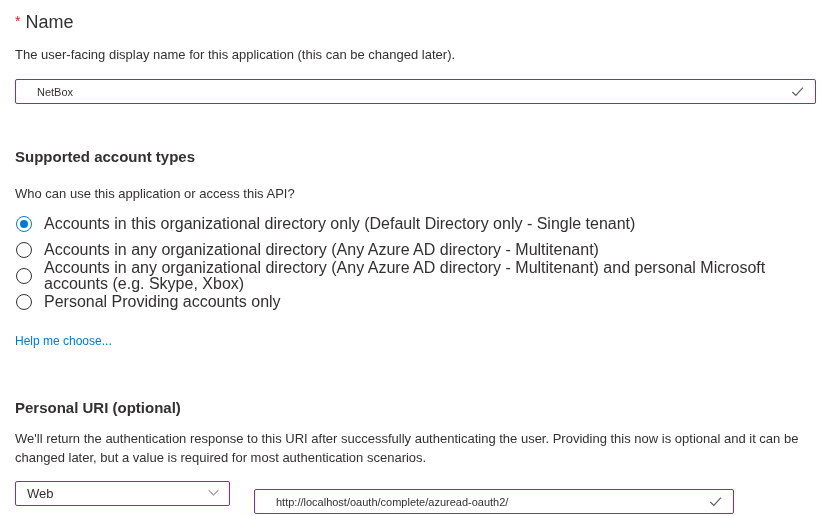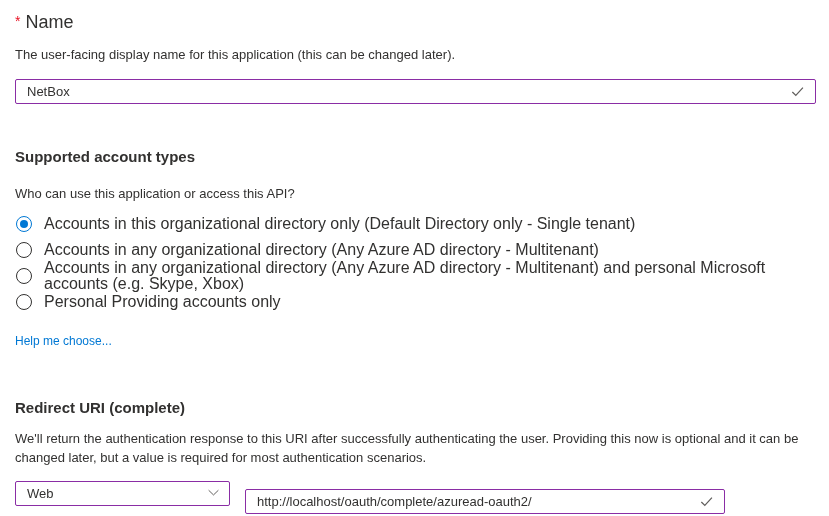--- a/index.html
+++ b/index.html
@@ -50,23 +50,23 @@
   .input-wrap {
     position: relative;
     margin-top: 15px;
     width: 801px;
   }
   .text-input {
     width: 100%;
     height: 25px;
     border: 1px solid var(--purple);
     border-radius: 2px;
-    padding: 0 32px 0 11px;
+    padding: 0 32px 0 21px;
     font-family: "Liberation Sans", sans-serif;
-    font-size: 13px;
+    font-size: 11px;
     color: var(--text);
     outline: none;
     background: #fff;
   }
   .input-check {
     position: absolute;
     right: 11px;
     top: 5px;
     pointer-events: none;
   }
@@ -115,21 +115,21 @@
     text-decoration: none;
     cursor: pointer;
   }
 
   .section-redirect { margin-top: 49px; }
   .desc-redirect { margin-top: 12px; width: 806px; }
 
   .redirect-controls {
     margin-top: 14px;
     display: flex;
-    gap: 15px;
+    gap: 24px;
   }
   .select-box {
     width: 215px;
     height: 25px;
     border: 1px solid var(--purple);
     border-radius: 2px;
     display: flex;
     align-items: center;
     justify-content: space-between;
     padding: 0 9px 0 11px;
@@ -191,21 +191,21 @@
       <span class="radio-outer">
           <span class="radio-inner"></span>
         </span>
       <span class="radio-label">Personal Providing accounts only</span>
     </div>
   </div>
 
   <a class="help-link">Help me choose...</a>
 
   
-  <div class="section-title section-redirect">Redirect URI (complete)</div>
+  <div class="section-title section-redirect">Personal URI (optional)</div>
 
   <div class="desc desc-redirect">We'll return the authentication response to this URI after successfully authenticating the user. Providing this now is optional and it can be changed later, but a value is required for most authentication scenarios.</div>
 
   <div class="redirect-controls">
     <div class="select-box">
       <span>Web</span>
       <span>
         <svg width="13" height="13" viewBox="0 0 16 16">
             <path d="M2 5.2 L8 11 L14 5.2" fill="none" stroke="#605e5c" stroke-width="1.2"></path>
           </svg>

